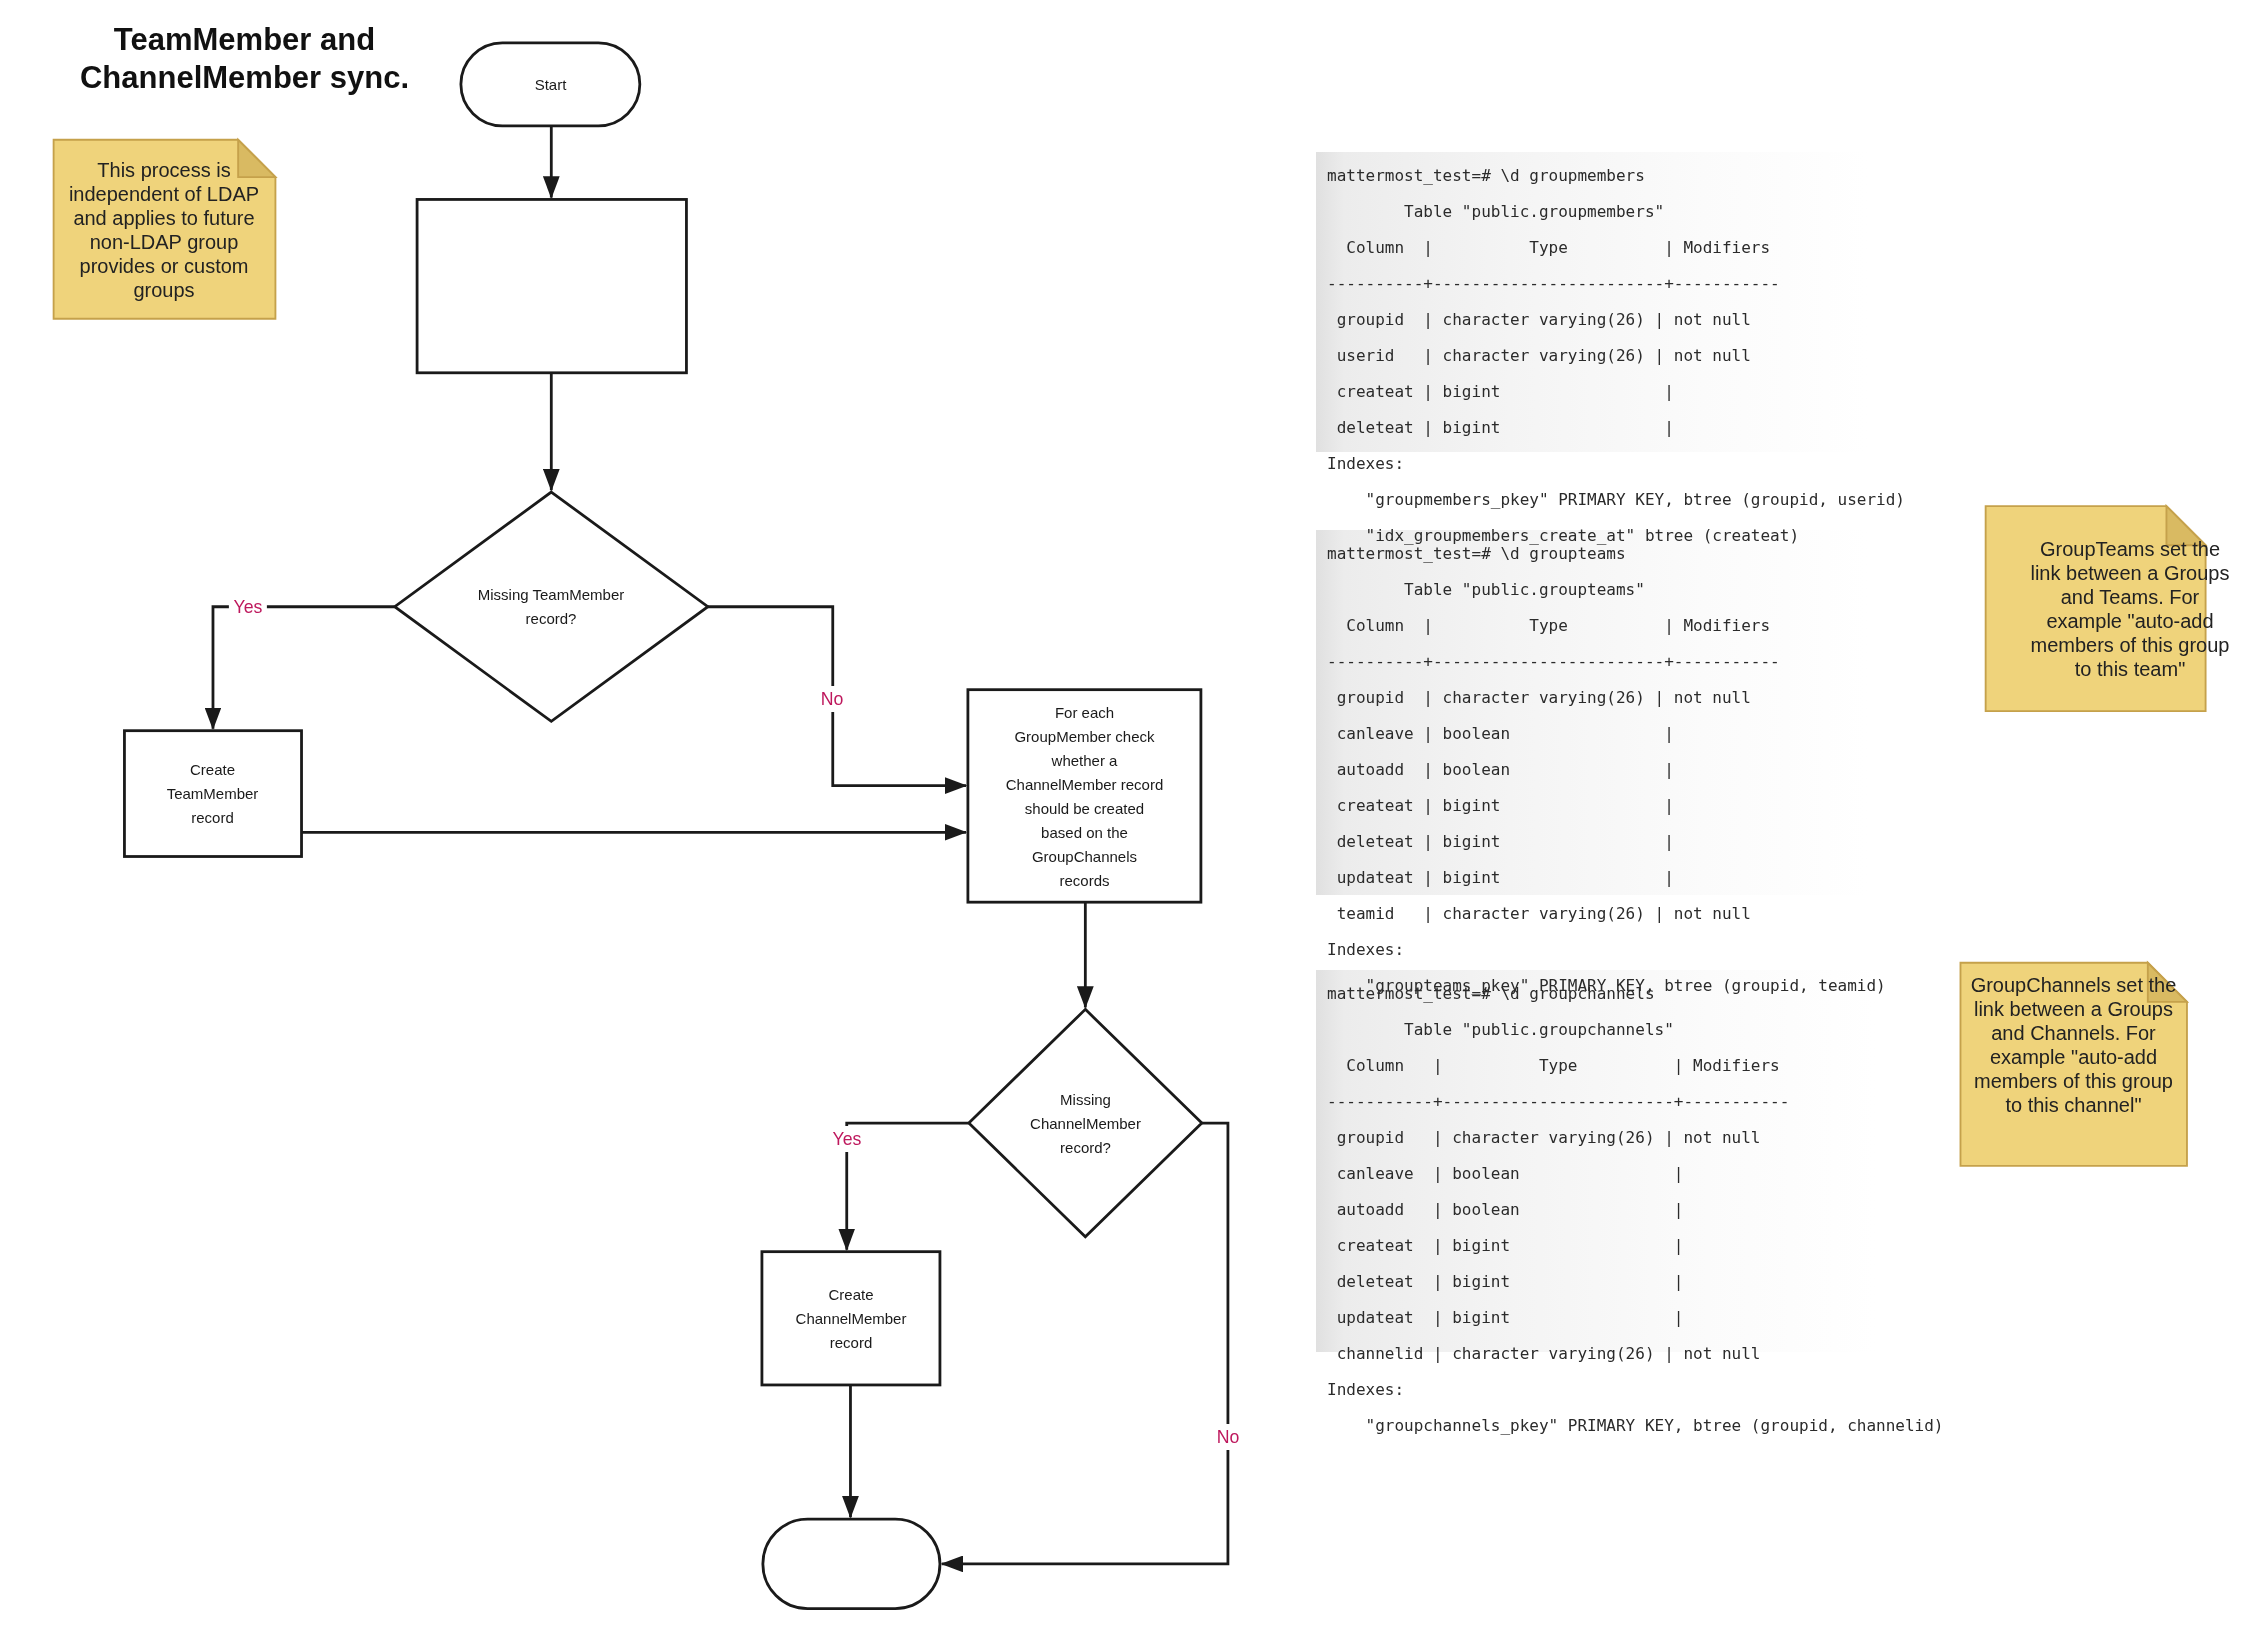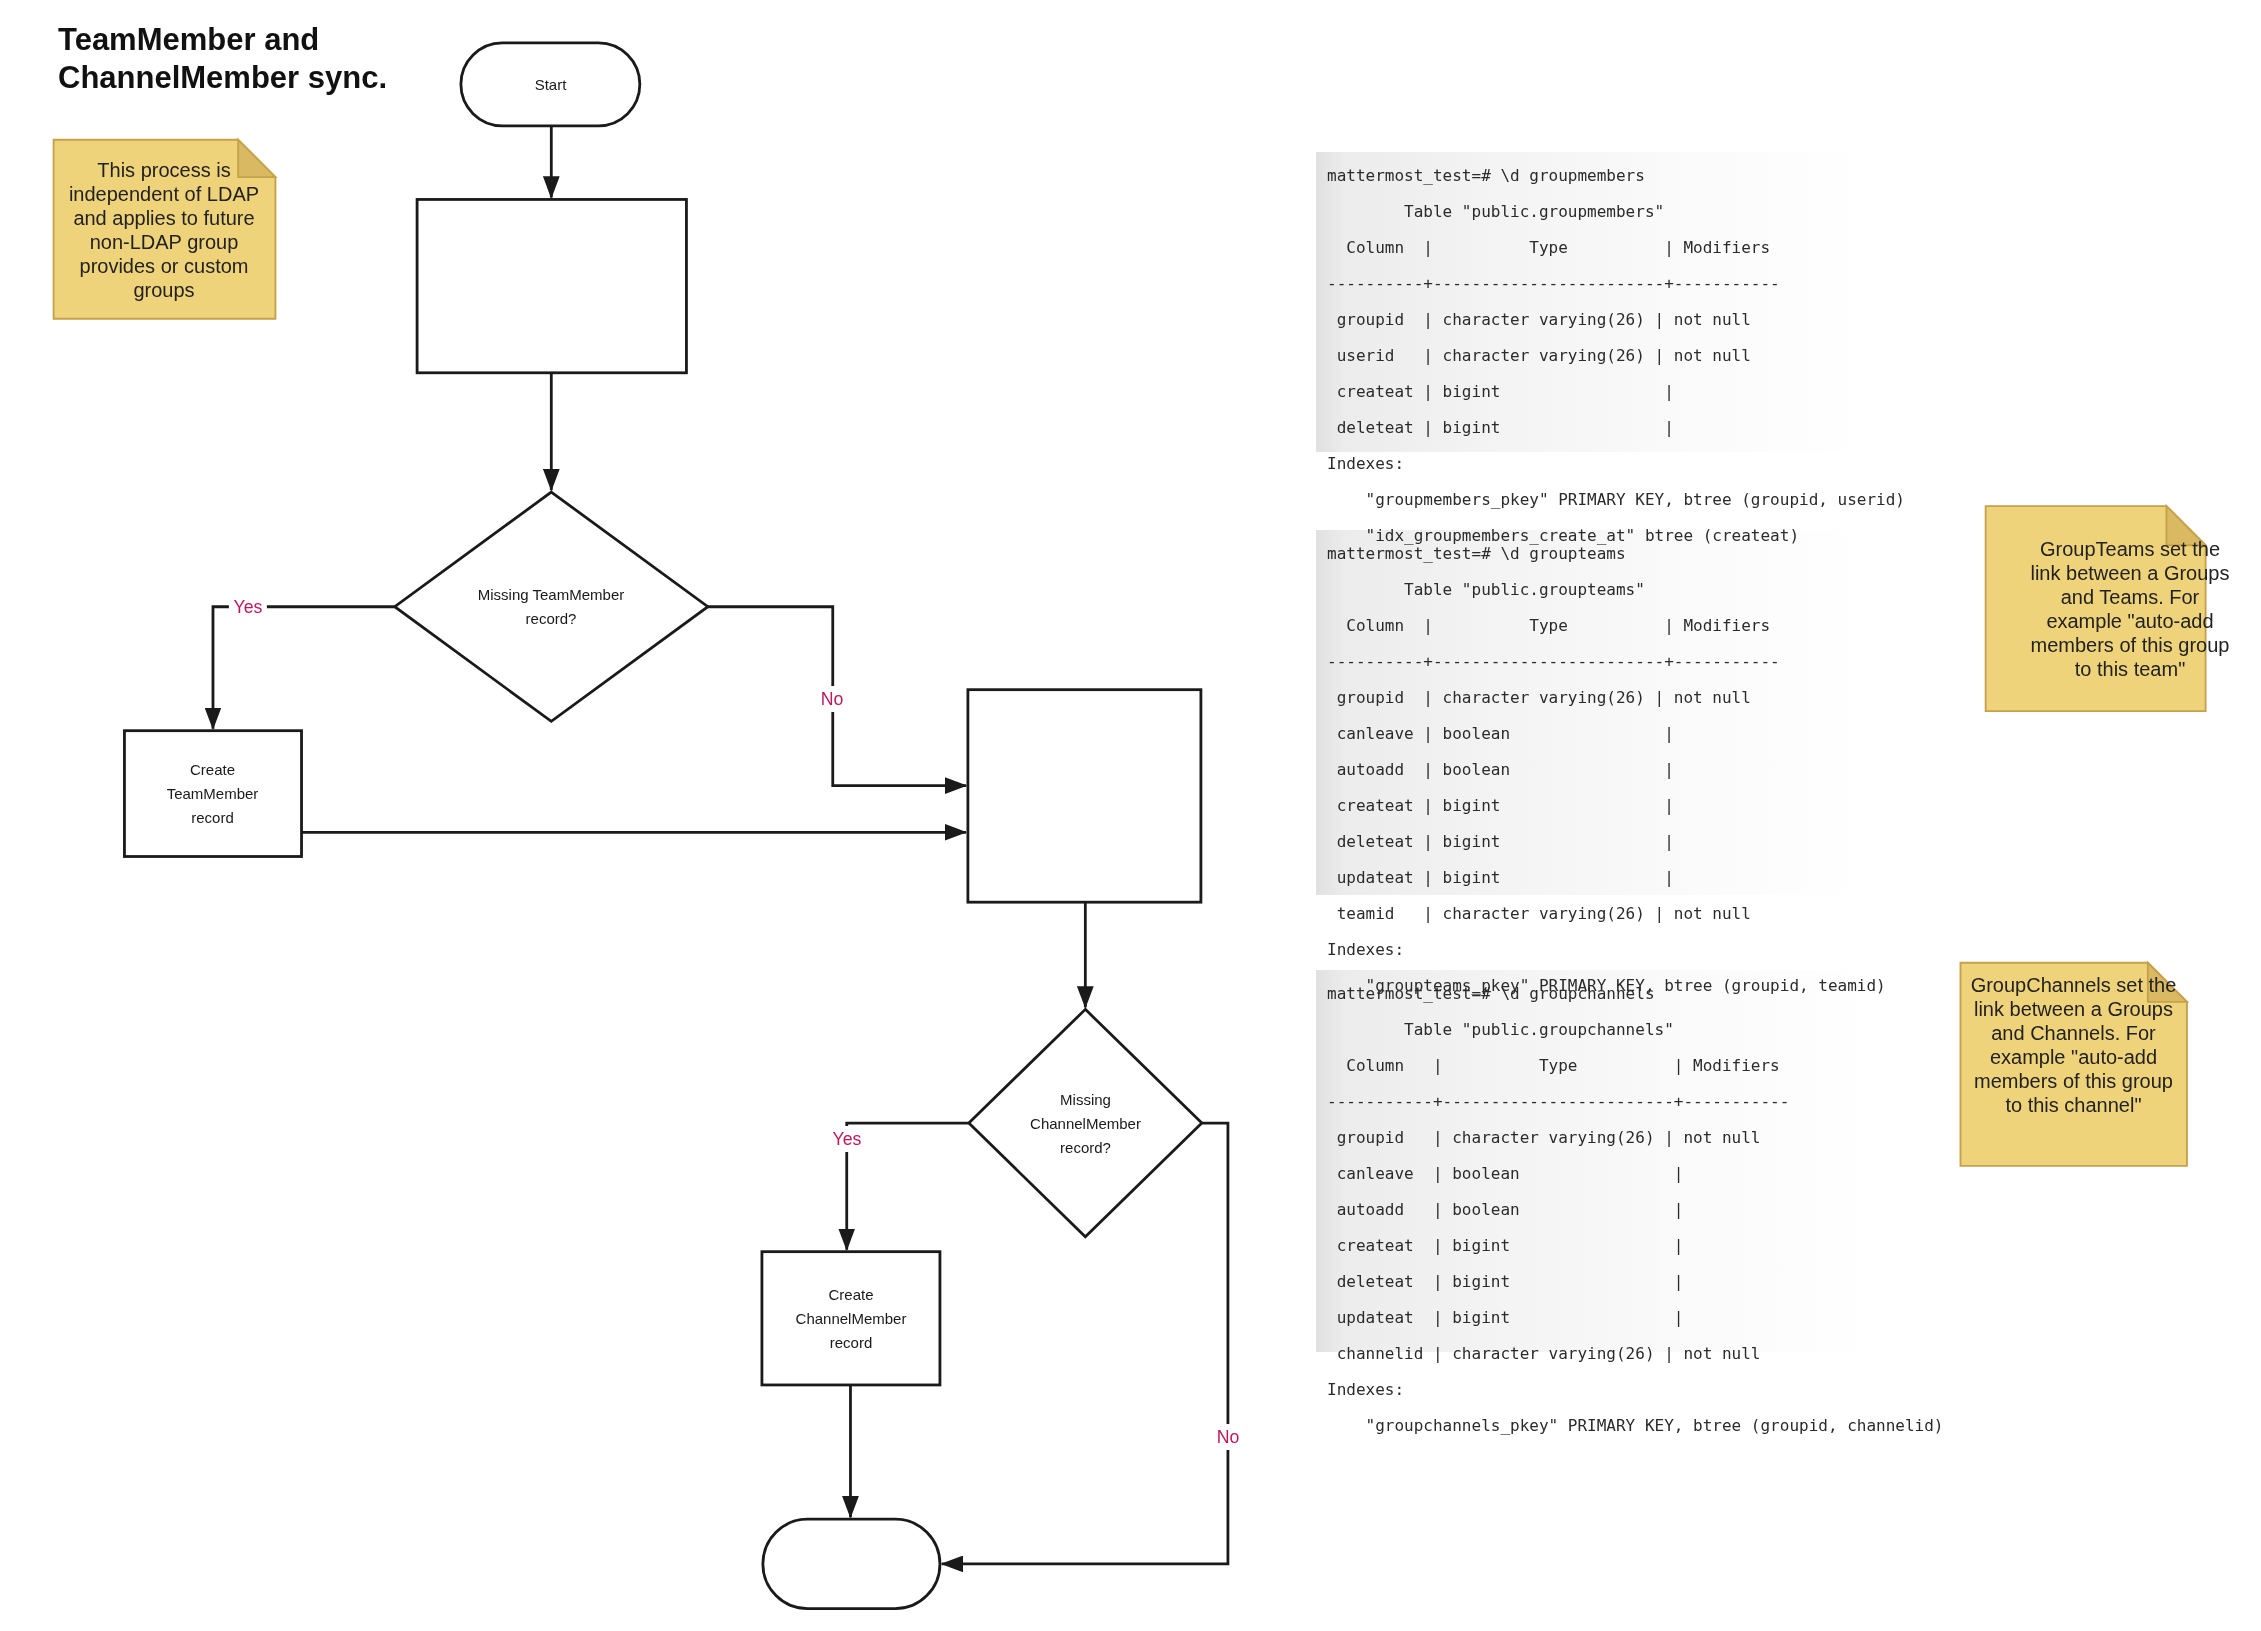--- a/index.html
+++ b/index.html
@@ -32,21 +32,21 @@
   }
   .edge-label{
     position:absolute;z-index:3;
     background:#ffffff;padding:0.9px 4.7px;
     font-size:17.7px;line-height:24px;color:#be185d;
     transform:translateX(-50%);
   }
   .title{
     position:absolute;z-index:3;
     font-size:31px;line-height:38px;font-weight:bold;
-    text-align:left;white-space:pre-line;color:#111111;
+    text-align:center;white-space:pre-line;color:#111111;
   }
   .note-label{
     position:absolute;z-index:3;
     display:flex;align-items:center;justify-content:center;
     text-align:center;white-space:pre-line;
     font-size:20px;line-height:24px;color:#222222;
   }
 </style>
 </head>
 <body>
@@ -118,20 +118,28 @@
 example "auto-add
 members of this group
 to this channel"</div>
 
   <div class="node-label" style="left:461px;top:43px;width:179px;height:83px;">Start</div>
   <div class="node-label" style="left:411px;top:551px;width:280px;height:112px;">Missing TeamMember
 record?</div>
   <div class="node-label" style="left:124px;top:731px;width:177px;height:126px;">Create
 TeamMember
 record</div>
+  <div class="node-label" style="left:968px;top:692px;width:233px;height:209px;">For each
+GroupMember check
+whether a
+ChannelMember record
+should be created
+based on the
+GroupChannels
+records</div>
   <div class="node-label" style="left:969px;top:1069px;width:233px;height:110px;">Missing
 ChannelMember
 record?</div>
   <div class="node-label" style="left:762px;top:1252px;width:178px;height:133px;">Create
 ChannelMember
 record</div>
 
   <div class="edge-label" style="left:248px;top:594px;">Yes</div>
   <div class="edge-label" style="left:832px;top:686px;">No</div>
   <div class="edge-label" style="left:847px;top:1126px;">Yes</div>

